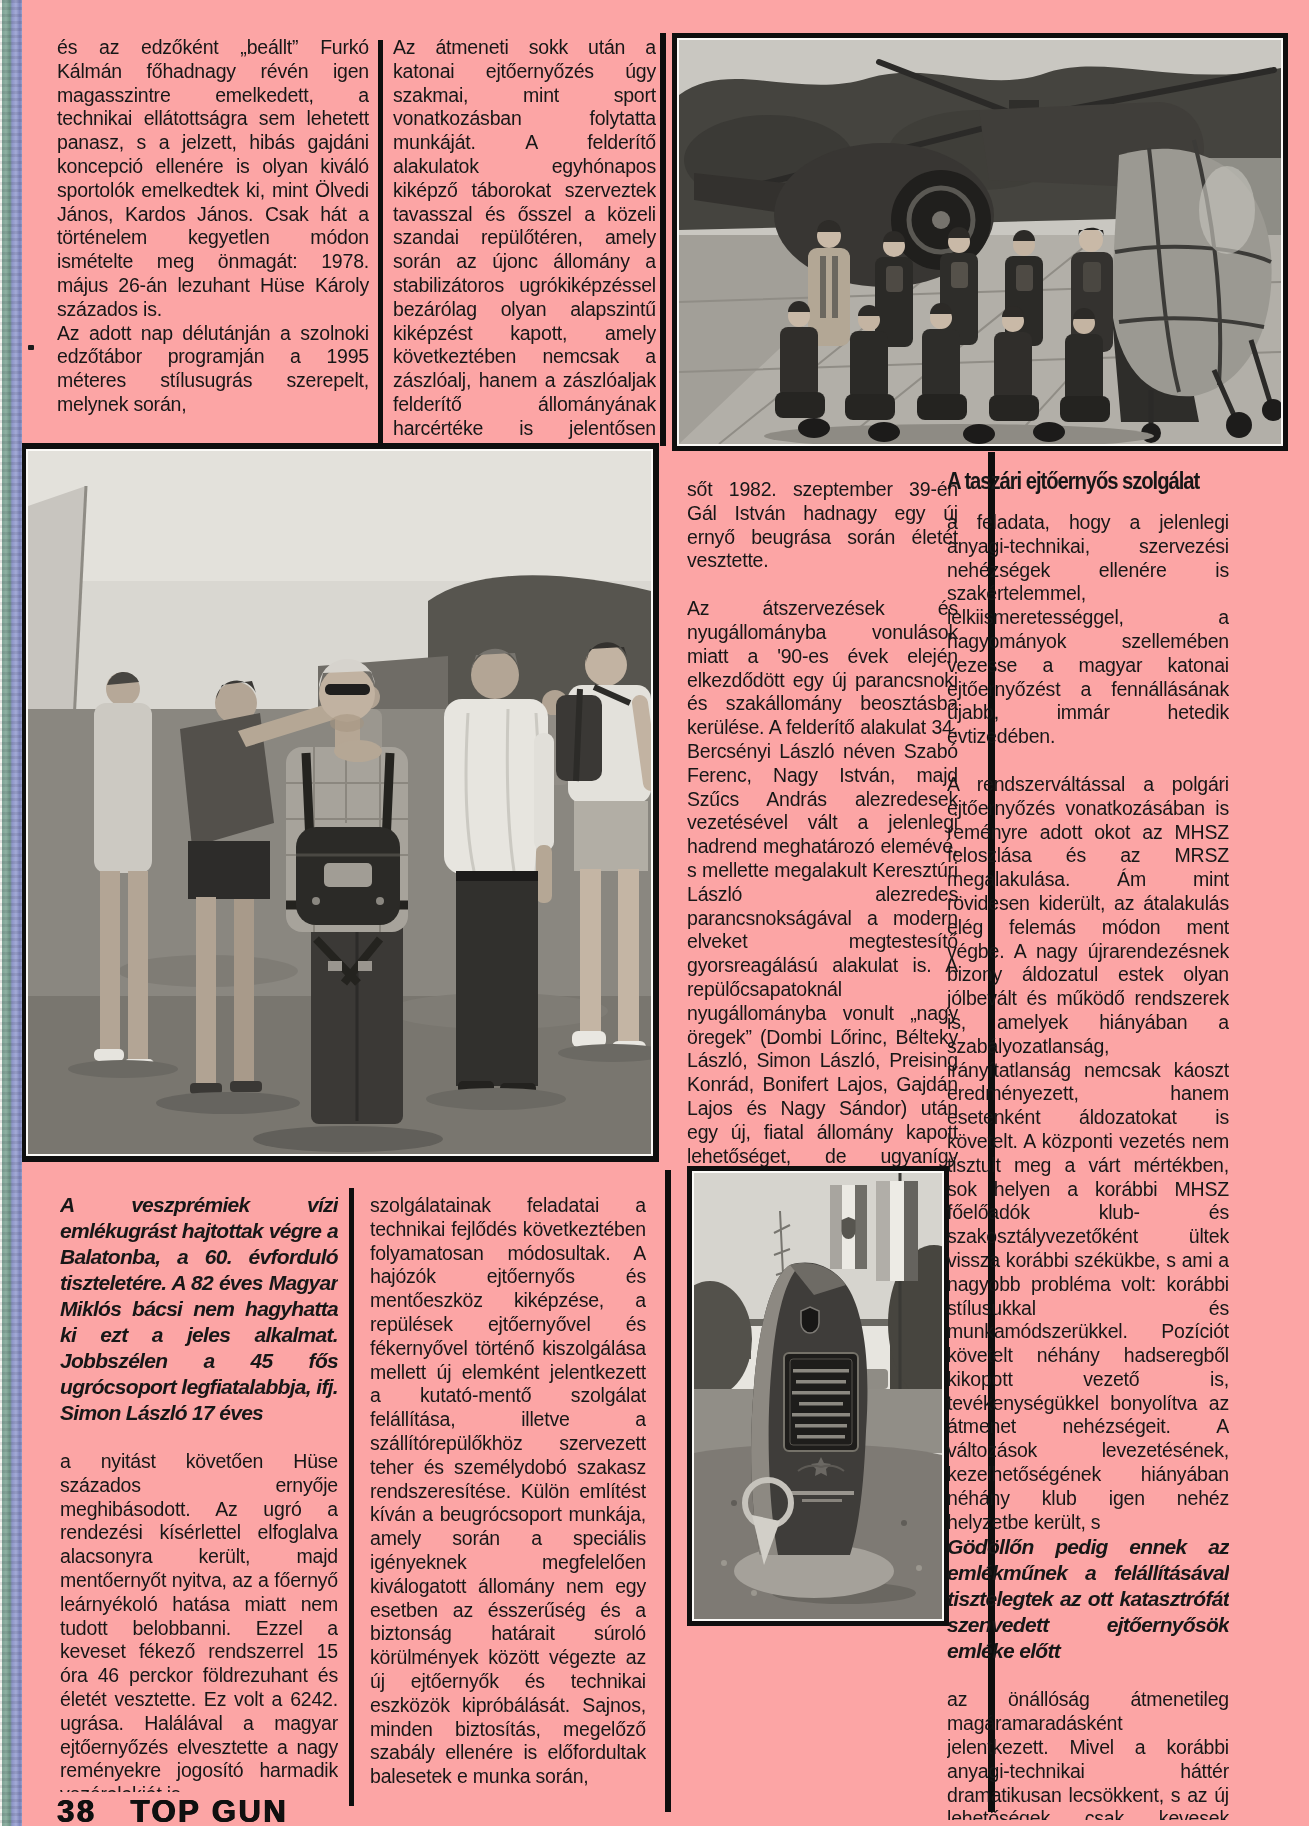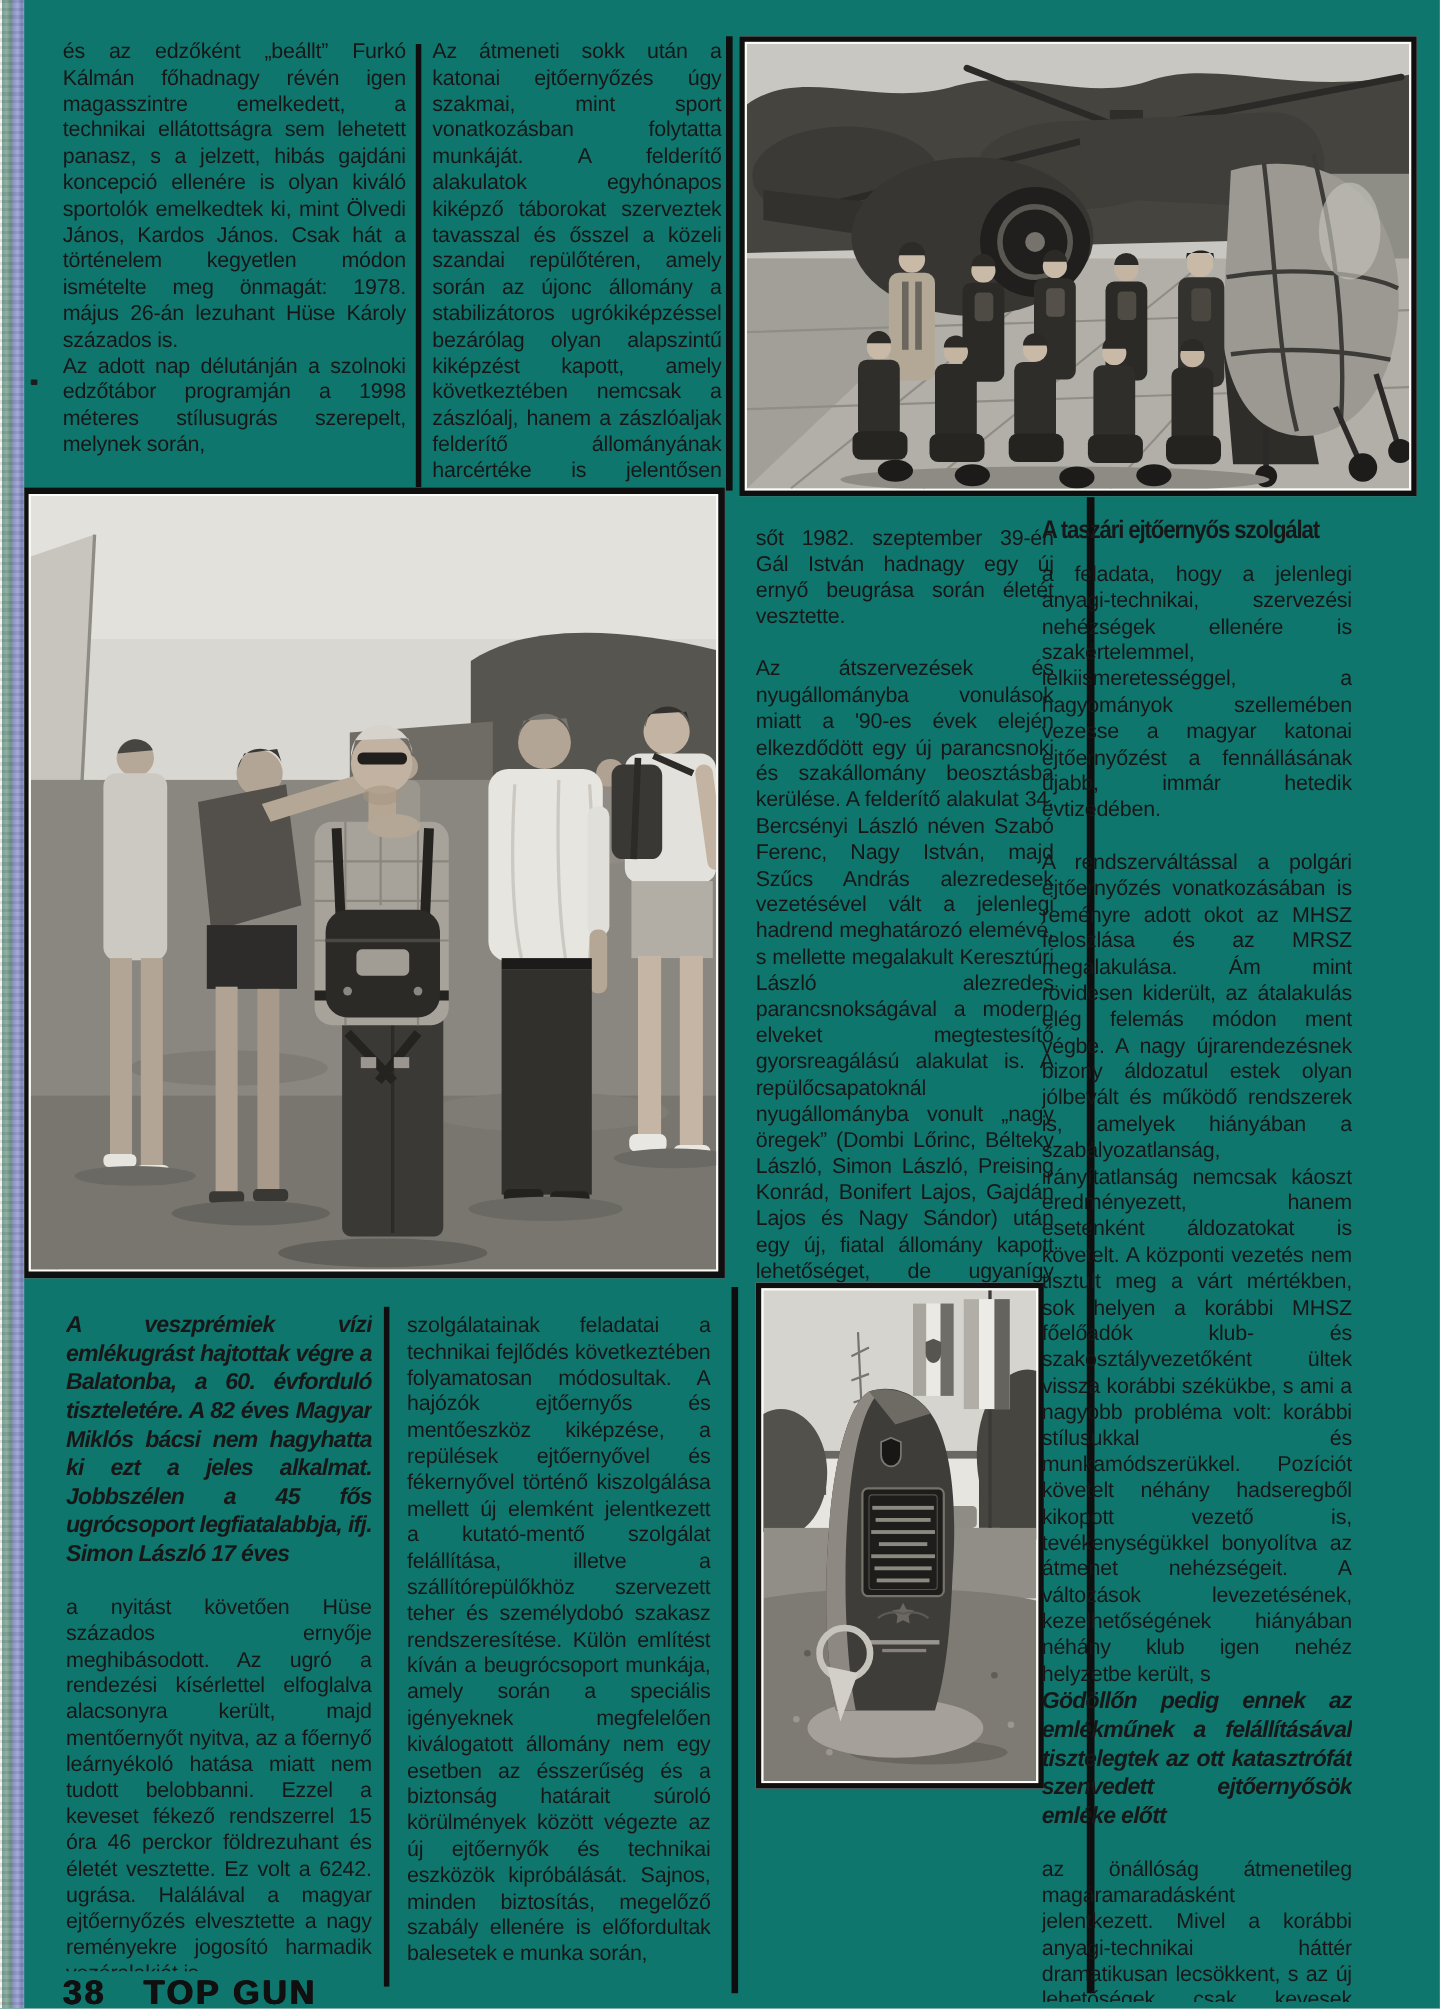--- a/index.html
+++ b/index.html
@@ -1,18 +1,18 @@
 <!DOCTYPE html>
 <html><head>
 <meta charset="utf-8">
 <style>
   html,body{margin:0;padding:0;background:#d8d6d0;}
   .page{
     position:relative;width:1309px;height:1826px;margin:0 auto;
-    background:#0f766e;color:#171717;overflow:hidden;
+    background:#fca5a5;color:#171717;overflow:hidden;
     font-family:"Liberation Sans", sans-serif;
   }
   .edge-strip{
     position:absolute;left:0;top:0;width:22px;height:1826px;
     background:
       repeating-linear-gradient(180deg, rgba(20,20,35,.10) 0 3px, rgba(255,255,255,0) 3px 7px),
       linear-gradient(90deg,#f5f4f0 0,#f5f4f0 2px,#7fa396 2px,#8fb0a2 6px,#6f9486 10px,#8d95c7 12px,#a4abd7 16px,#7d85bb 20px,#9aa2cf 22px);
   }
   .speck{position:absolute;background:#1c1c1c;border-radius:1px;}
   .vrule{position:absolute;background:#0e0e0e;}
@@ -46,21 +46,21 @@
 <body>
 
 <div class="page">
 
   <div class="edge-strip"></div>
   <div class="speck" style="left:28px;top:345px;width:6px;height:5px;"></div>
   <div class="speck" style="left:24px;top:790px;width:5px;height:5px;"></div>
 
   <div class="col body-text tight" style="left:57px;top:36px;width:312px;height:412px;">
     <p>és az edzőként „beállt” Furkó Kálmán főhadnagy révén igen magasszintre emelkedett, a technikai ellátottságra sem lehetett panasz, s a jelzett, hibás gajdáni koncepció ellenére is olyan kiváló sportolók emelkedtek ki, mint Ölvedi János, Kardos János. Csak hát a történelem kegyetlen módon ismételte meg önmagát: 1978. május 26-án lezuhant Hüse Károly százados is.</p>
-    <p>Az adott nap délutánján a szolnoki edzőtábor programján a 1998 méteres stílusugrás szerepelt, melynek során,</p>
+    <p>Az adott nap délutánján a szolnoki edzőtábor programján a 1995 méteres stílusugrás szerepelt, melynek során,</p>
   </div>
 
   <div class="vrule" style="left:378px;top:40px;width:5px;height:405px;"></div>
 
   <div class="col body-text" style="left:393px;top:36px;width:263px;height:412px;">
     <p>Az átmeneti sokk után a katonai ejtőernyőzés úgy szakmai, mint sport vonatkozásban folytatta munkáját. A felderítő alakulatok egyhónapos kiképző táborokat szerveztek tavasszal és ősszel a közeli szandai repülőtéren, amely során az újonc állomány a stabilizátoros ugrókiképzéssel bezárólag olyan alapszintű kiképzést kapott, amely következtében nemcsak a zászlóalj, hanem a zászlóaljak felderítő állományának harcértéke is jelentősen megnövekedett. A repülőcsapatok ejtőernyős</p>
   </div>
 
   <div class="vrule" style="left:660px;top:33px;width:6px;height:413px;"></div>
 

